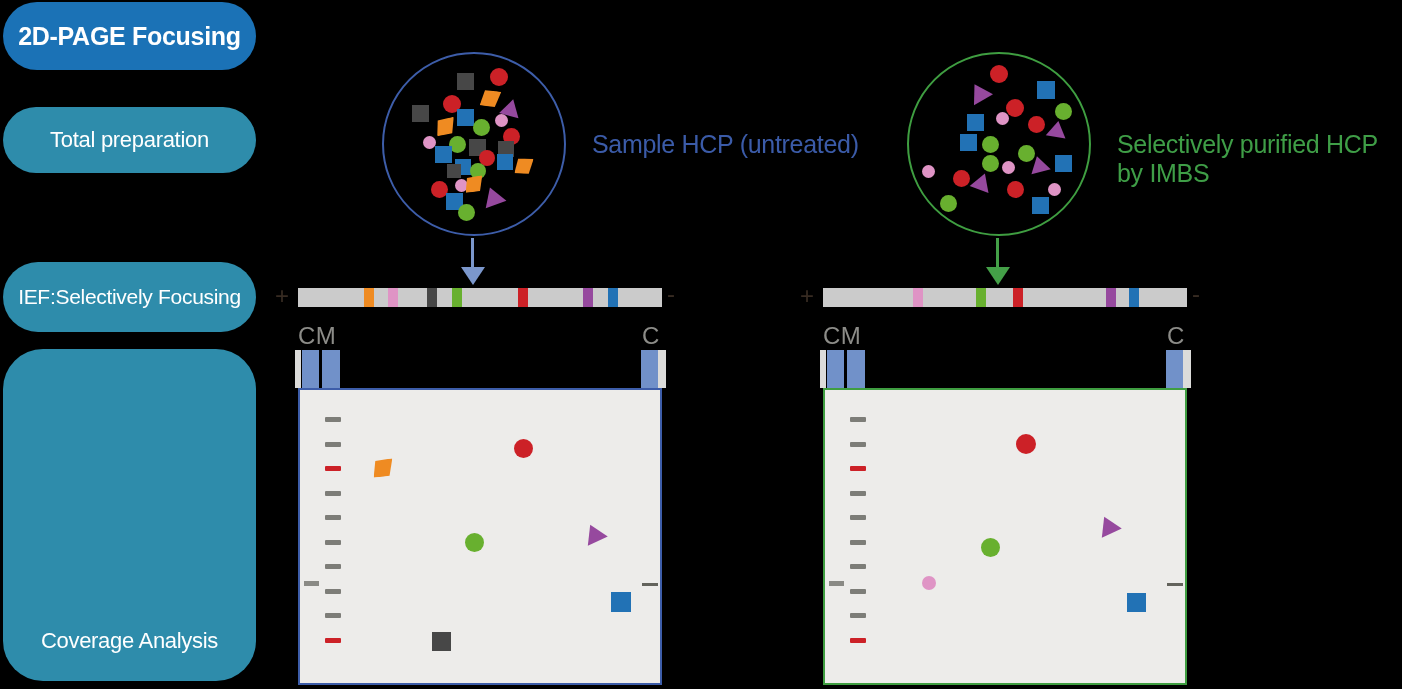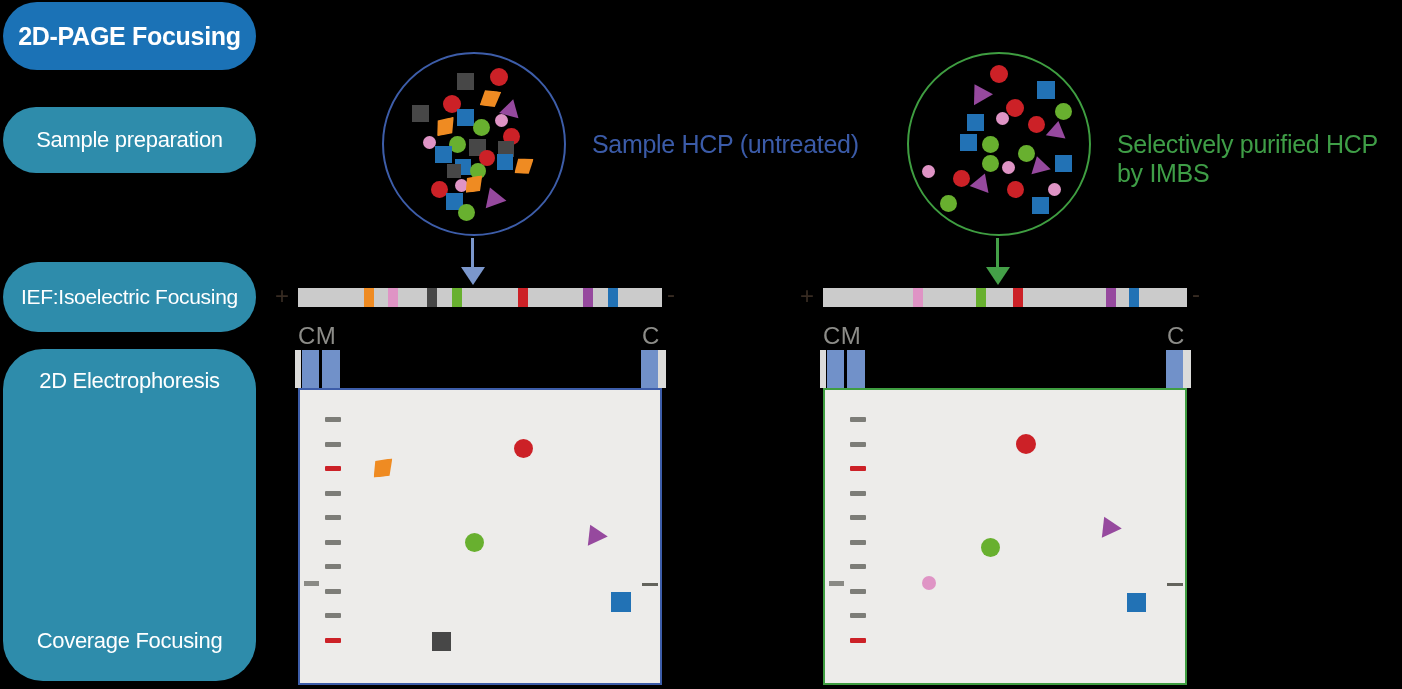--- a/index.html
+++ b/index.html
@@ -78,28 +78,27 @@
 </head>
 <body>
 
 <div class="canvas">
 
   <aside>
     <div class="pill pill-1">
       <span>2D-PAGE Focusing</span>
     </div>
     <div class="pill pill-2">
-      <span>Sample preparation</span>
+      <span>Total preparation</span>
     </div>
     <div class="pill pill-3">
-      <span>IEF:Isoelectric Focusing</span>
+      <span>IEF:Selectively Focusing</span>
     </div>
     <div class="pill pill-4">
-      <span class="step-top">2D Electrophoresis</span>
-      <span class="step-bottom">Coverage Focusing</span>
+      <span class="step-bottom">Coverage Analysis</span>
     </div>
   </aside>
 
   <section class="sample sample-a" style="--accent: #3d5da9; --label: #3b5ba8; --arrow: #7b97cc;">
     <div class="bubble">
       <div class="bubble-shapes">
           <div class="shape square" style="width: 17px; height: 17px; background: rgb(71, 71, 71); left: 72.5px; top: 18.5px;"></div>
           <div class="shape circle" style="width: 18px; height: 18px; background: rgb(204, 33, 39); border-radius: 50%; left: 106.2px; top: 14.4px;"></div>
           <div class="shape quad" style="width: 19px; height: 17.1px; background: rgb(239, 139, 34); clip-path: polygon(14% 8%, 100% 0%, 80% 95%, 0% 100%); transform: rotate(10deg); left: 96.7px; top: 35.5px;"></div>
           <div class="shape tri" style="border-right-width: 10.5px; border-left-width: 10.5px; border-bottom-width: 17.22px; border-bottom-color: rgb(150, 73, 158); transform: rotate(15deg); left: 117.3px; top: 45.39px;"></div>

